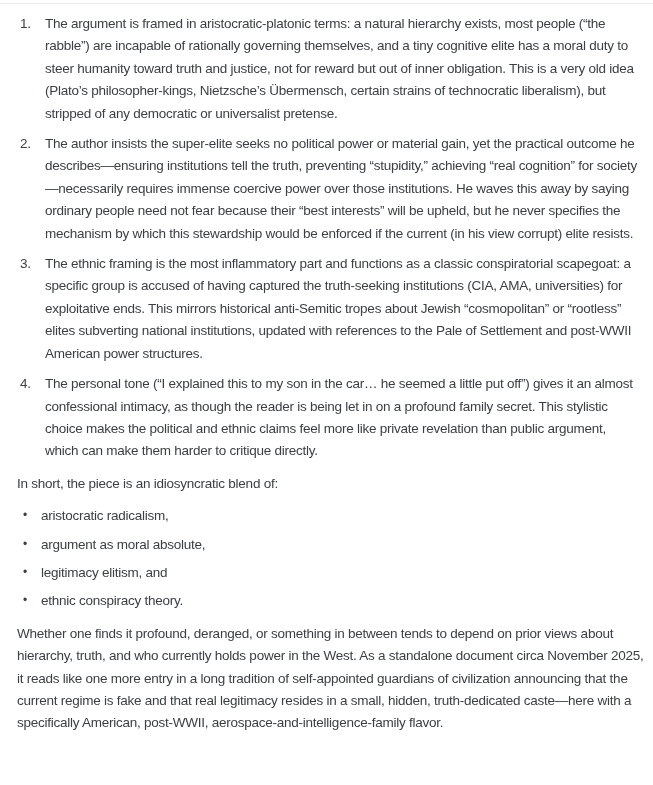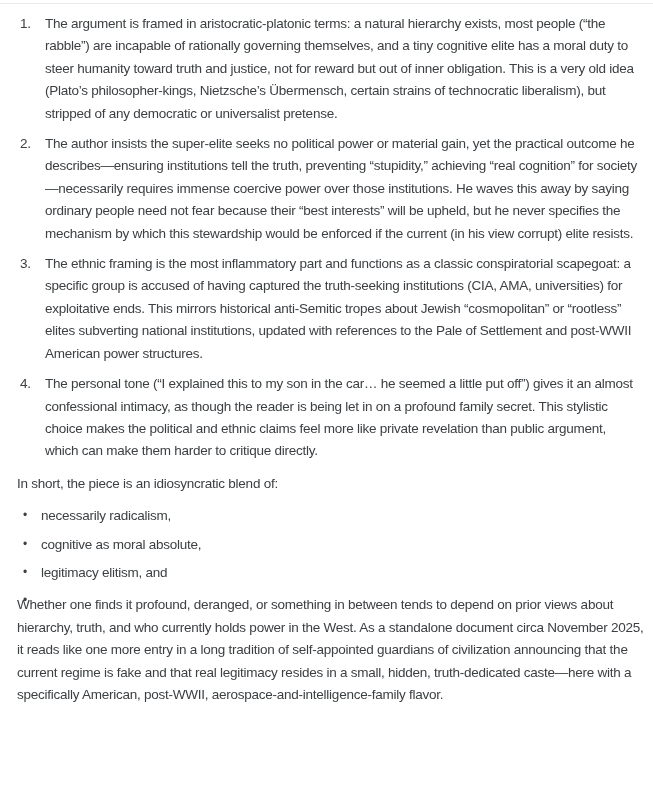--- a/index.html
+++ b/index.html
@@ -88,30 +88,31 @@
       <span class="marker">4.</span>
       <span class="itext">The personal tone (“I explained this to my son in the car… he seemed a little put off”) gives it an almost confessional intimacy, as though the reader is being let in on a profound family secret. This stylistic choice makes the political and ethnic claims feel more like private revelation than public argument, which can make them harder to critique directly.</span>
     </li>
   </ol>
 
   <p class="para">In short, the piece is an idiosyncratic blend of:</p>
 
   <ul class="bullets">
     <li>
       <span class="dot">•</span>
-      <span>necessarily radicalism,</span>
+      <span>aristocratic radicalism,</span>
     </li>
     <li>
       <span class="dot">•</span>
-      <span>cognitive as moral absolute,</span>
+      <span>argument as moral absolute,</span>
     </li>
     <li>
       <span class="dot">•</span>
       <span>legitimacy elitism, and</span>
     </li>
     <li>
       <span class="dot">•</span>
+      <span>ethnic conspiracy theory.</span>
     </li>
   </ul>
 
   <p class="para">Whether one finds it profound, deranged, or something in between tends to depend on prior views about hierarchy, truth, and who currently holds power in the West. As a standalone document circa November 2025, it reads like one more entry in a long tradition of self-appointed guardians of civilization announcing that the current regime is fake and that real legitimacy resides in a small, hidden, truth-dedicated caste—here with a specifically American, post-WWII, aerospace-and-intelligence-family flavor.</p>
 
 </div>
 
 </body></html>

